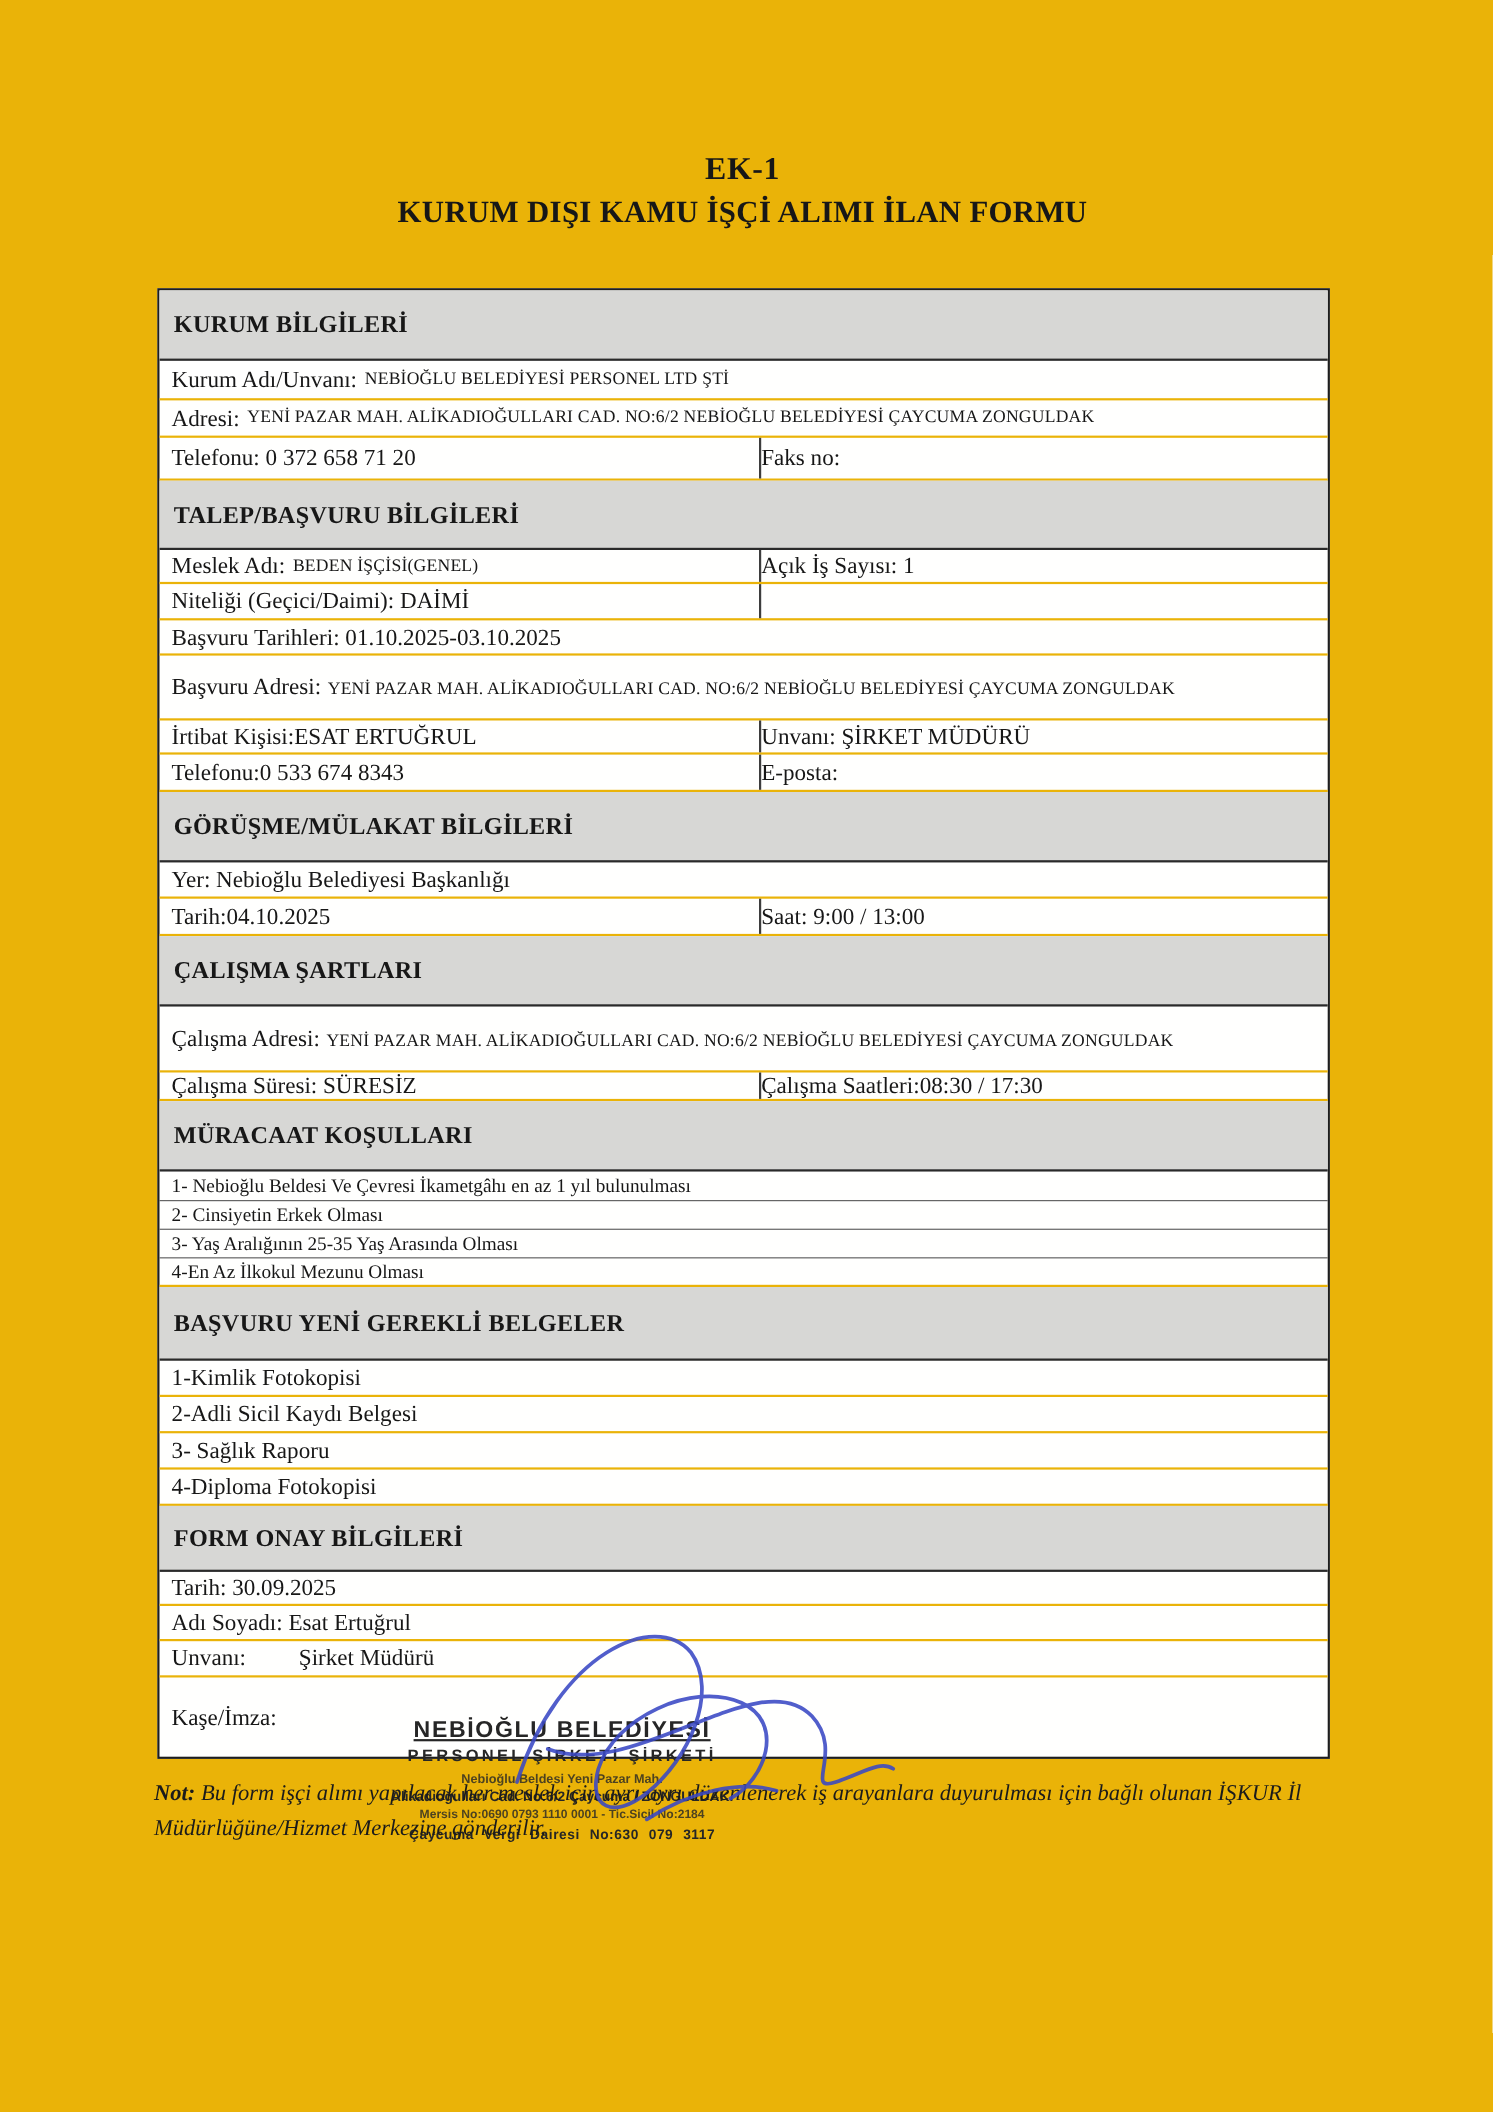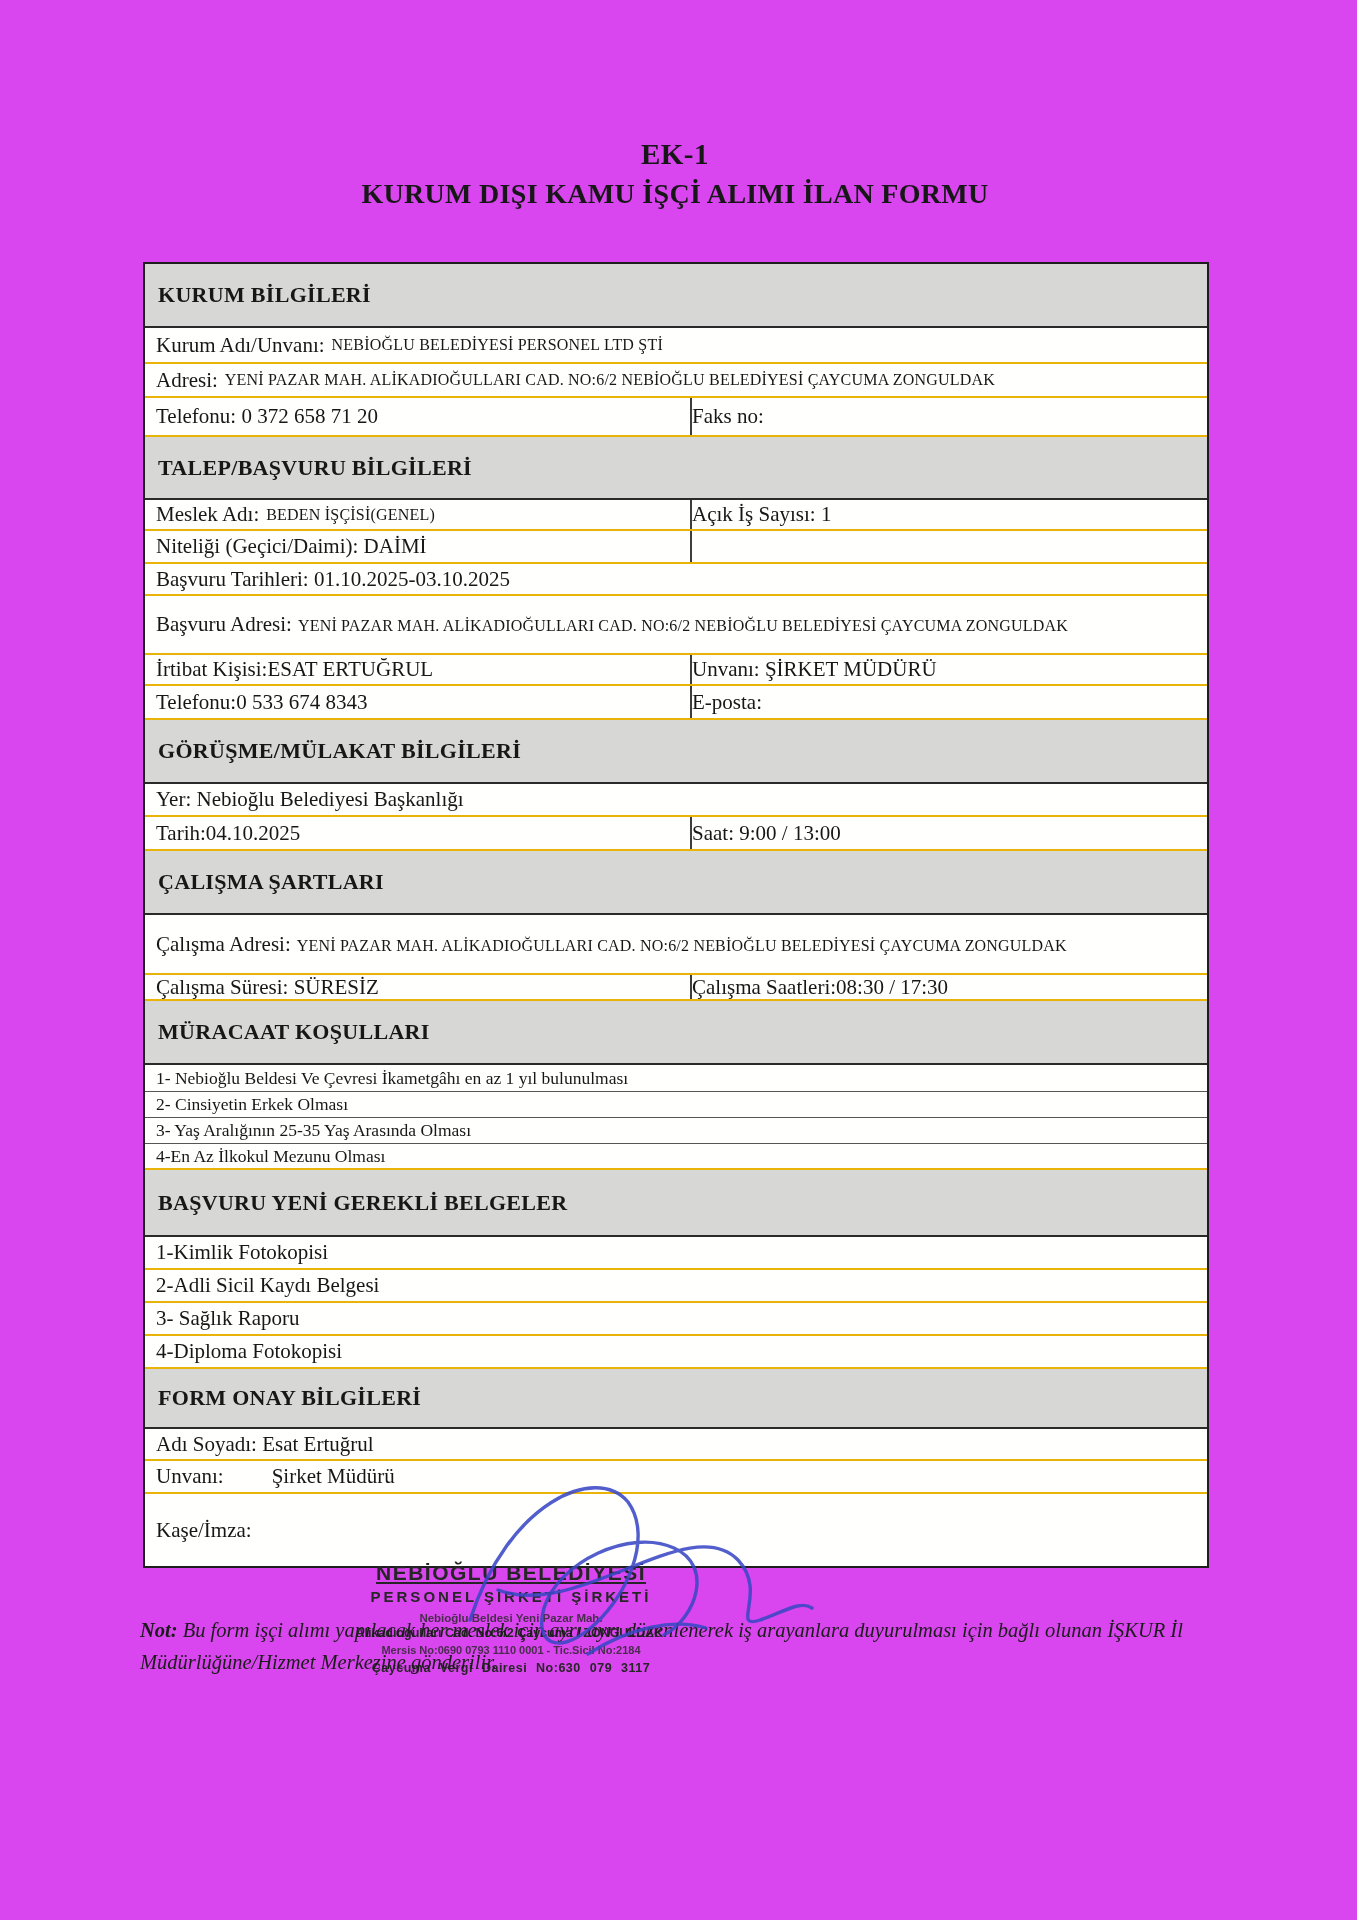--- a/index.html
+++ b/index.html
@@ -6,21 +6,21 @@
   body {
     width:1357px; height:1920px;
     background:#f4f4f2;
     font-family:"Liberation Serif","DejaVu Serif",serif;
     color:#171717;
     position:relative;
     overflow:hidden;
   }
   .page {
     position:absolute; left:0; top:0; width:1357px; height:1920px;
-    background:#d946ef;
+    background:#eab308;
   }
   
   .title-block { position:absolute; left:140px; top:138px; width:1070px; text-align:center; }
   .doc-tag   { font-size:29px; font-weight:bold; letter-spacing:0.5px; }
   .doc-title { font-size:28px; font-weight:bold; margin-top:7px; letter-spacing:0.3px; }
 
   
   .form-table {
     position:absolute; left:143px; top:262px; width:1066px;
     border:2px solid #1e1e1e;
@@ -202,20 +202,23 @@
     <div class="row" style="height:33px">
         <span class="t">3- Sağlık Raporu</span>
       </div>
     <div class="row" style="height:33px">
         <span class="t">4-Diploma Fotokopisi</span>
       </div>
 
     <div class="row sec-header" style="height:60px">
       <span>FORM ONAY BİLGİLERİ</span>
     </div>
+    <div class="row" style="height:31px">
+        <span class="t">Tarih: 30.09.2025</span>
+      </div>
     <div class="row" style="height:32px">
         <span class="t">Adı Soyadı: Esat Ertuğrul</span>
       </div>
     <div class="row" style="height:33px">
       <span class="t">Unvanı:</span>
       <span class="t gap-value">Şirket Müdürü</span>
     </div>
     <div class="row" style="height:72px">
       <span class="t">Kaşe/İmza:</span>
     </div>

